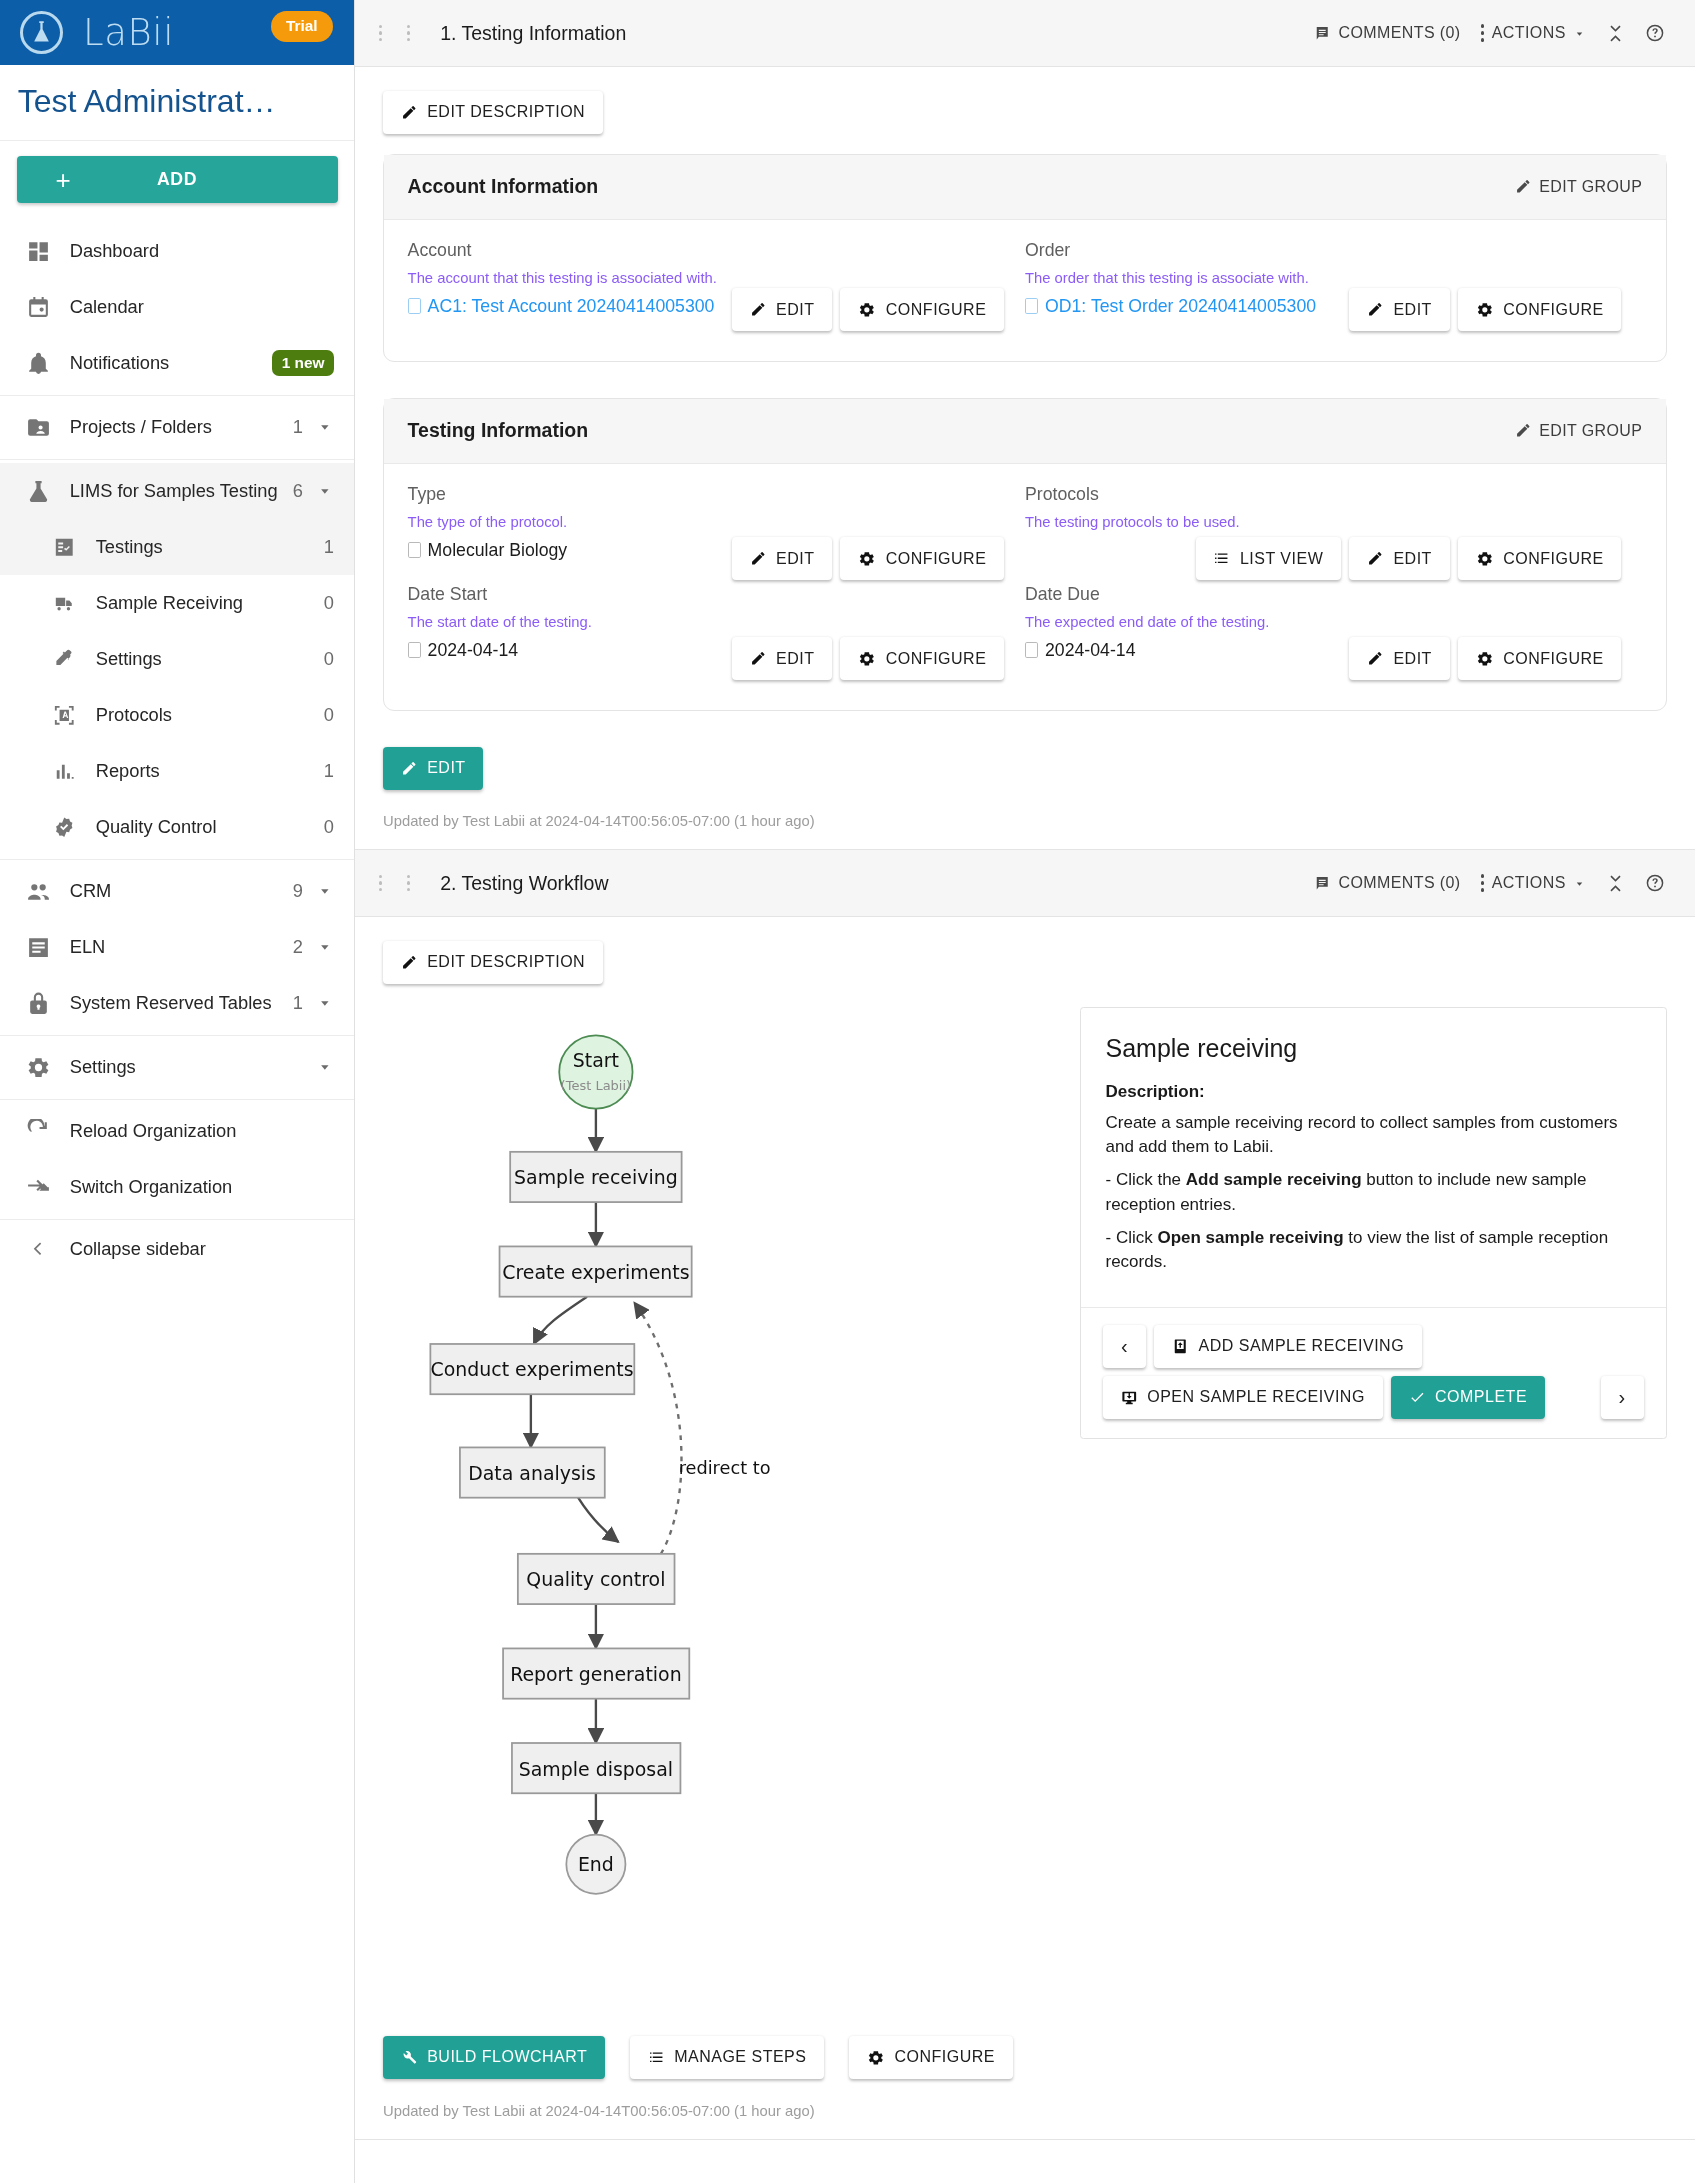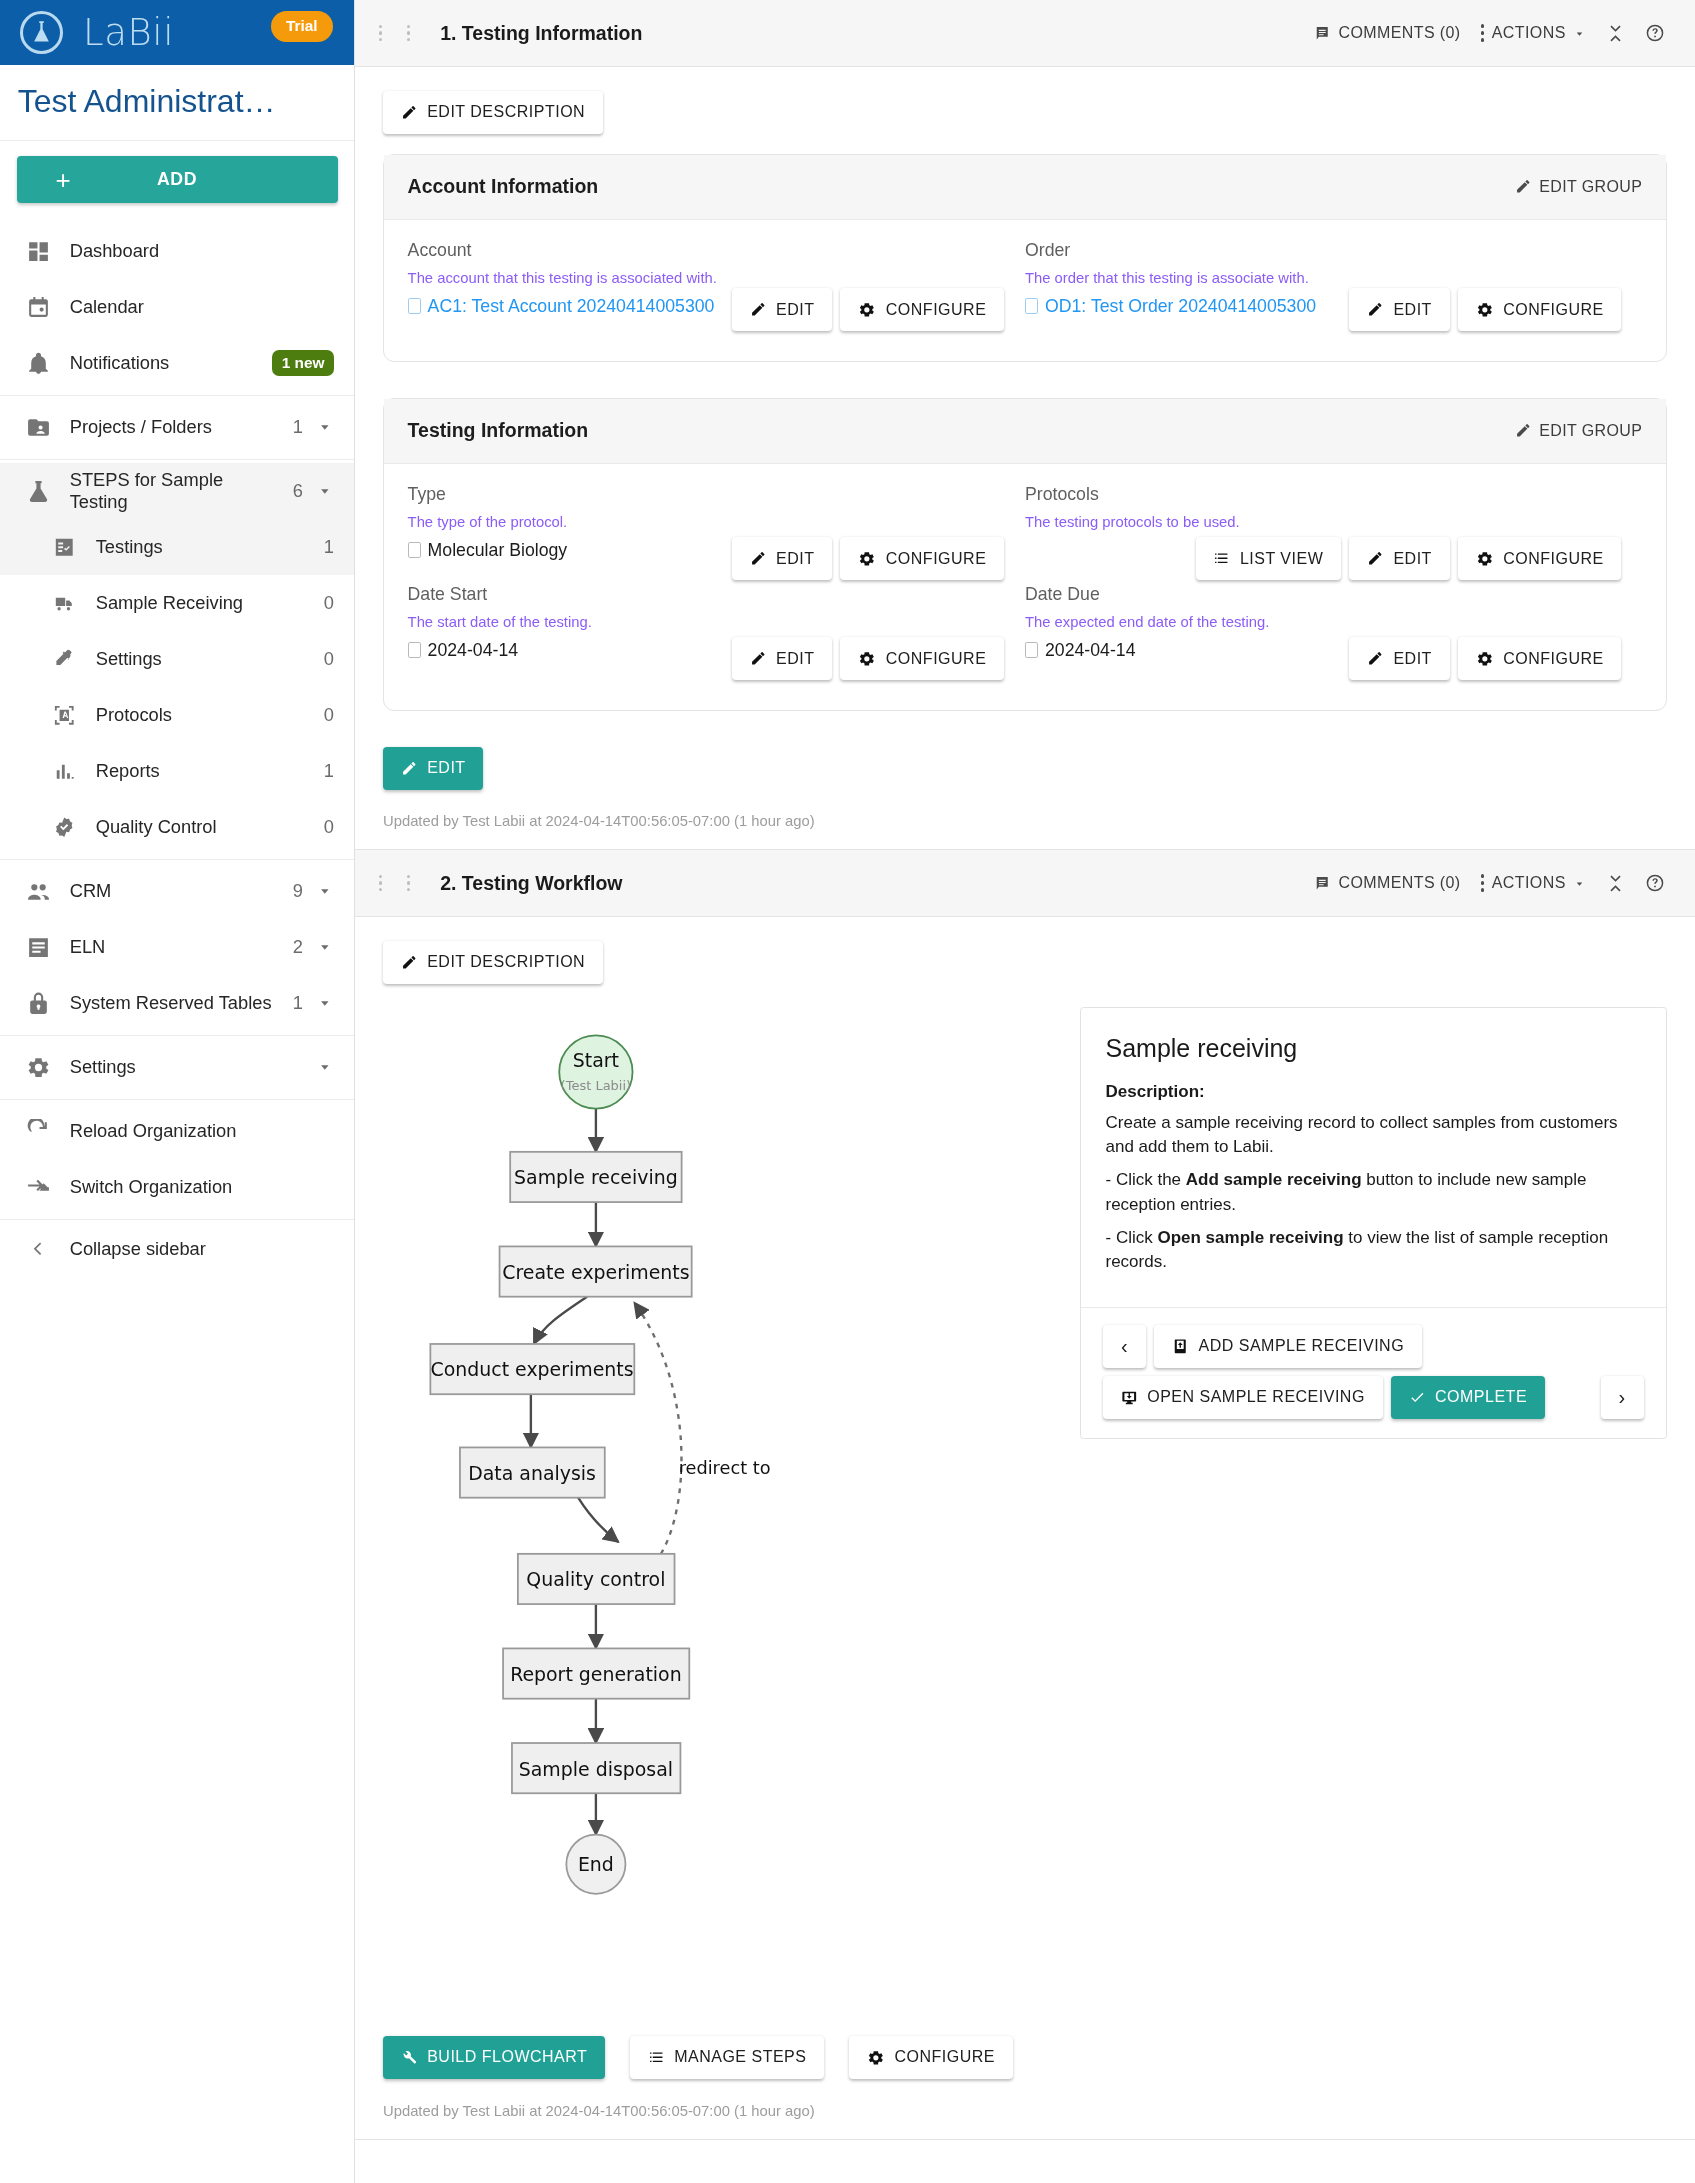--- a/index.html
+++ b/index.html
@@ -82,21 +82,21 @@
   
   .main { flex: 1; height: 2183px; overflow: hidden; background: #fff; }
   .panel { border-bottom: 1.2px solid #e4e4e4; }
   .panel-head {
     height: 67px; background: #f6f6f6; border-bottom: 1.2px solid #e4e4e4;
     display: flex; align-items: center; padding: 0 29.6px 0 23.6px;
   }
   .drag-dots { width: 15.4px; display: flex; flex-direction: column; gap: 3px; margin-right: 8.3px; }
   .drag-dots i { display: block; width: 3.5px; height: 3.5px; border-radius: 50%; background: #bdbdbd; }
   .drag-col { display: flex; gap: 4.7px; margin-right: 9.5px; }
-  .panel-title { font-size: 19.5px; font-weight: 700; color: #1b1b1b; }
+  .panel-title { font-size: 19.5px; font-weight: 400; color: #1b1b1b; }
   .panel-actions { margin-left: auto; display: flex; align-items: center; gap: 20px; }
   .pa-item { display: flex; align-items: center; gap: 7.7px; cursor: pointer; color: #3d3d3d; font-size: 16px; letter-spacing: 0.4px; }
   .pa-item svg { fill: #4a4a4a; }
   .vdots { display: flex; flex-direction: column; gap: 3.5px; align-items: center; }
   .vdots i { width: 3.5px; height: 3.5px; border-radius: 50%; background: #4a4a4a; display: block; }
 
   .panel-body { padding: 23.6px 28px 0 28px; }
 
   .btn {
     display: inline-flex; align-items: center; justify-content: center; gap: 10px;
@@ -225,21 +225,21 @@
       </div>
     </div>
 
     <div class="nav-group">
       <div class="nav-row active">
         <span class="nav-ico">
             <svg viewBox="0 0 24 24">
               <path d="M9 2h6v2h-1v5.2l5.6 9.3A2 2 0 0117.9 22H6.1a2 2 0 01-1.7-3.5L10 9.2V4H9V2z"></path>
             </svg>
           </span>
-        <span class="nav-lbl">STEPS for Sample Testing</span>
+        <span class="nav-lbl">LIMS for Samples Testing</span>
         <span class="nav-cnt">6</span>
         <span class="nav-caret">
             <svg viewBox="0 0 24 24">
               <path d="M7 10l5 6 5-6z"></path>
             </svg>
           </span>
       </div>
       <div class="nav-row sub active">
         <span class="nav-ico">
             <svg viewBox="0 0 24 24">

